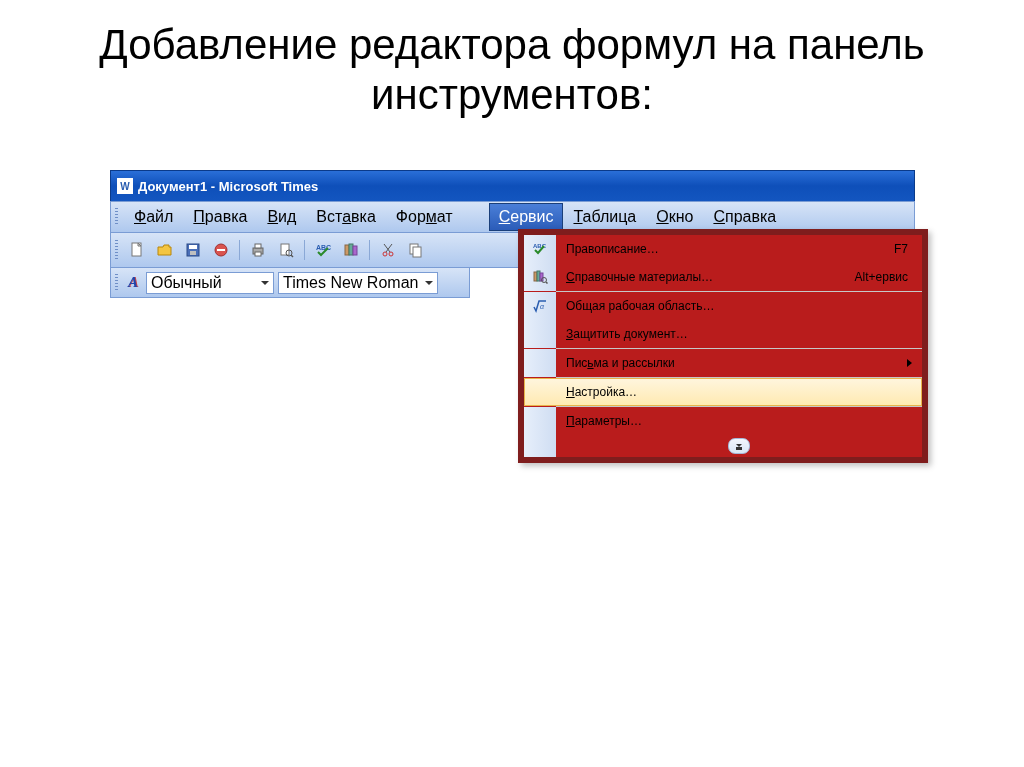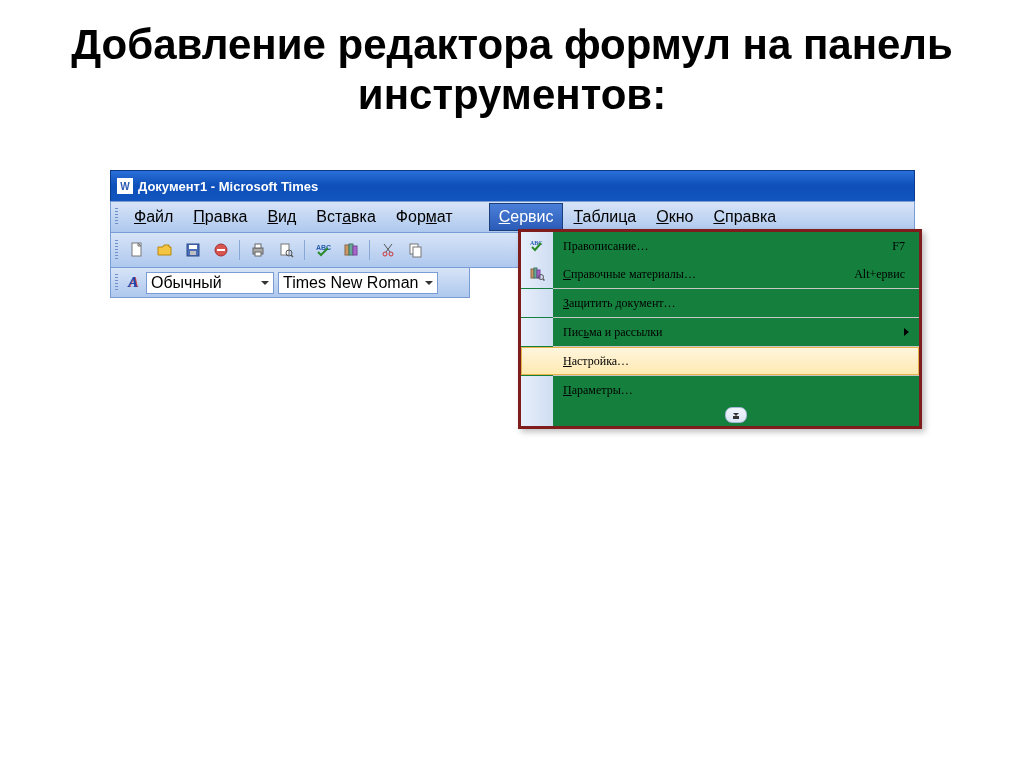--- a/index.html
+++ b/index.html
@@ -7,21 +7,21 @@
     padding: 0;
     font-family: Arial, sans-serif;
     background: #fff;
     width: 1024px;
     height: 767px;
     overflow: hidden;
   }
   .slide-title {
     text-align: center;
     font-size: 42px;
-    font-weight: bold;
+    font-weight: normal;
     color: #000;
     padding: 20px 40px 10px;
     line-height: 1.2;
   }
   .screenshot {
     position: absolute;
     left: 110px;
     top: 170px;
     width: 805px;
   }
@@ -153,24 +153,24 @@
     width: 0; height: 0;
     border-left: 4px solid transparent;
     border-right: 4px solid transparent;
     border-top: 4px solid #333;
   }
   .dropdown-menu {
     position: absolute;
     left: 408px;
     top: 59px;
     width: 398px;
-    background: #15803d;
-    border: 3px solid #7f1d1d;
+    background: #b91c1c;
+    border: 6px solid #7f1d1d;
     box-shadow: 3px 3px 6px rgba(0,0,0,0.25);
-    font-family: Liberation Serif, serif;
+    font-family: Liberation Sans, sans-serif;
     font-size: 12px;
   }
   .dd-row {
     display: flex;
     align-items: center;
     height: 28px;
     position: relative;
   }
   .dd-iconcol {
     width: 32px;
@@ -372,20 +372,29 @@
             <circle cx="12" cy="11" r="2.5" fill="none" stroke="#555"></circle>
             <line x1="14" y1="13" x2="15.5" y2="14.5" stroke="#555" stroke-width="1.5"></line>
           </svg>
       </div>
       <div class="dd-label"><u>С</u>правочные материалы…</div>
       <div class="dd-short">Alt+ервис</div>
     </div>
 
     <div class="dd-sep"></div>
 
+    <div class="dd-row">
+      <div class="dd-iconcol">
+        <svg class="ico" viewBox="0 0 16 16">
+            <path d="M2 9 L4 13 L7 3 L14 3" stroke="#2a5db0" stroke-width="1.5" fill="none"></path>
+            <text x="8" y="11" font-size="7" fill="#2a5db0" font-style="italic">α</text>
+          </svg>
+      </div>
+      <div class="dd-label">Общая рабочая область…</div>
+    </div>
 
     <div class="dd-row">
       <div class="dd-iconcol"></div>
       <div class="dd-label"><u>З</u>ащитить документ…</div>
     </div>
 
     <div class="dd-sep"></div>
 
     <div class="dd-row">
       <div class="dd-iconcol"></div>

